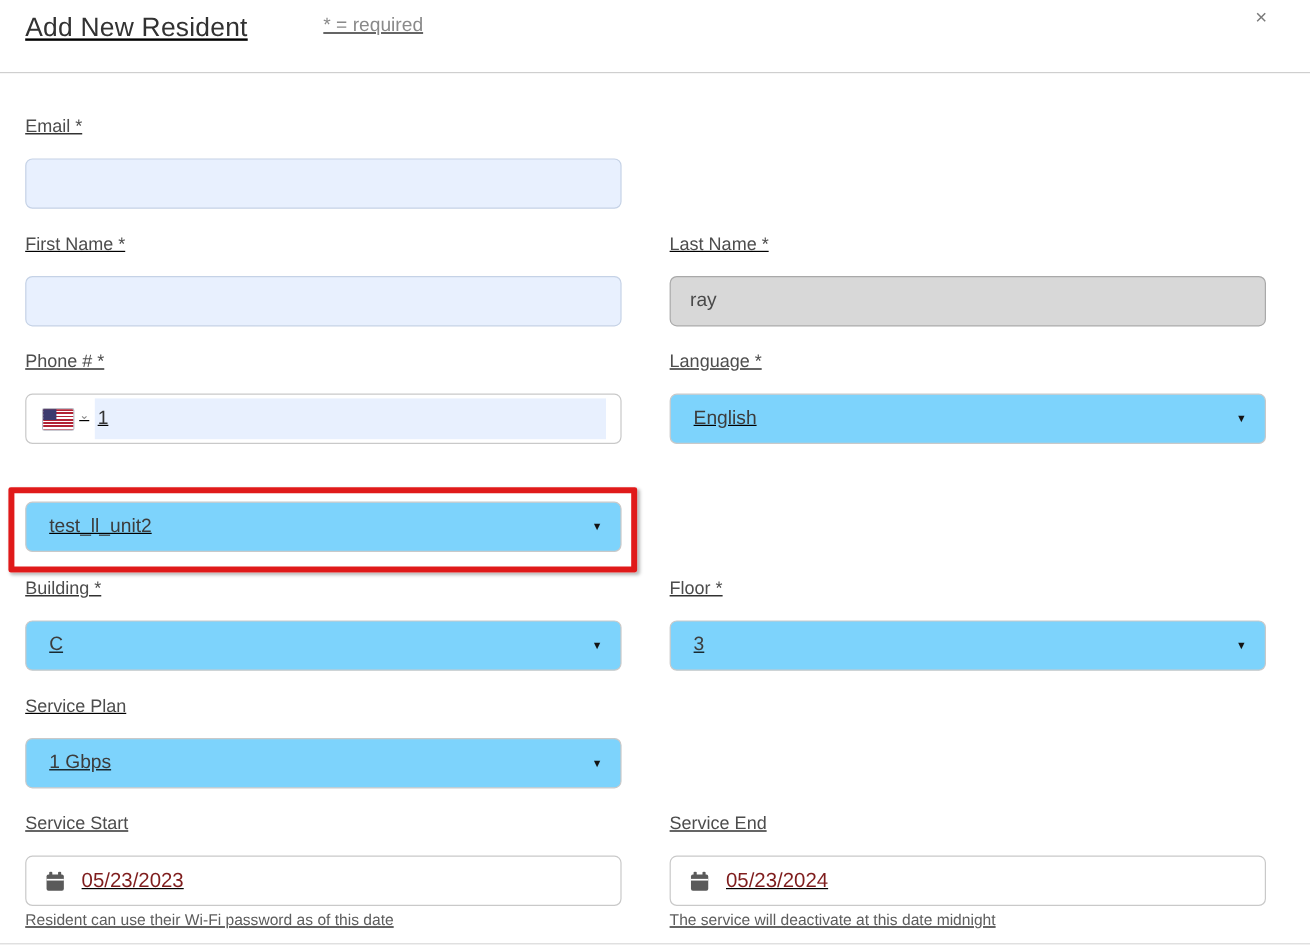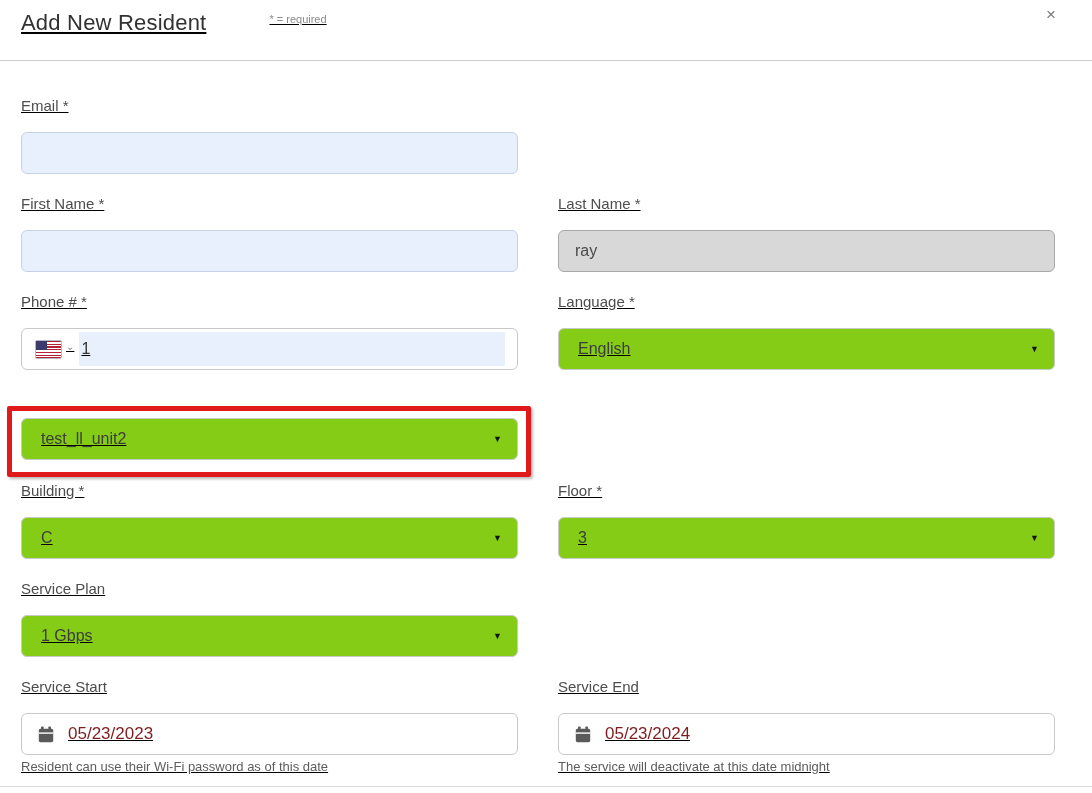--- a/index.html
+++ b/index.html
@@ -4,41 +4,41 @@
 <style>
   * { margin:0; padding:0; box-sizing:border-box; }
   html,body { width:1092px; height:793px; background:#fff; overflow:hidden;
     font-family:"Liberation Sans","DejaVu Sans",sans-serif; }
   .dialog { position:relative; width:1092px; height:793px; background:#fff;text-decoration:underline; }
 
   
   .header { position:relative; height:61px; border-bottom:1px solid #cfcfcf; padding:10px 21px 0; }
   .title-row { display:flex; align-items:flex-start; }
   .dialog-title { font-size:22px; color:#323232; font-weight:500; letter-spacing:.2px; }
-  .required-note { font-size:11px; color:#8a8a8a; margin-left:63px; margin-top:3px; }
+  .required-note { font-size:16px; color:#8a8a8a; margin-left:63px; margin-top:3px; }
   .close-btn { position:absolute; top:5px; right:36px; font-size:17px; color:#7a7a7a;
     cursor:pointer; line-height:20px; }
 
   
   .body { padding:36px 0 0 21px; }
   .row { display:flex; column-gap:40px; margin-bottom:21px; }
   .col { width:497px; }
   .field-label { display:block; font-size:15px; line-height:18px; color:#4d4d4d; margin-bottom:17px; }
   .helper-text { font-size:13px; color:#5d5d5d; margin-top:4px; white-space:nowrap; }
 
   
   .text-input { width:100%; height:42px; border:1px solid #c9c9c9; border-radius:6px;
     font-size:16px; color:#333; padding:0 16px; outline:none;
     font-family:"Liberation Sans","DejaVu Sans",sans-serif; }
   .autofill { background:#e8f0fe; border:1px solid #c5d2e6; }
   .disabled { background:#d8d8d8; border:1px solid #a9a9a9; color:#4a4a4a; }
 
   
   .select-box { position:relative; width:100%; height:42px; border:1px solid #c9c9c9;
-    border-radius:6px; background:#84cc16; display:flex; align-items:center;
+    border-radius:6px; background:#7dd3fc; display:flex; align-items:center;
     padding:0 34px 0 19px; font-size:16px; color:#3c3c3c; cursor:pointer; }
   .select-arrow { position:absolute; right:15px; top:50%; transform:translateY(-50%);
     font-size:9px; color:#141414; pointer-events:none; }
 
   
   .phone-box { display:flex; align-items:center; width:100%; height:42px;
     border:1px solid #c9c9c9; border-radius:6px; background:#fff; padding:0 12px 0 14px; }
   .flag { position:relative; width:25px; height:17px; flex:0 0 auto; border-radius:1px;
     background:repeating-linear-gradient(#b22234 0 1.35px,#ffffff 1.35px 2.7px);
     box-shadow:0 0 0 1px #b9b9c4; }

